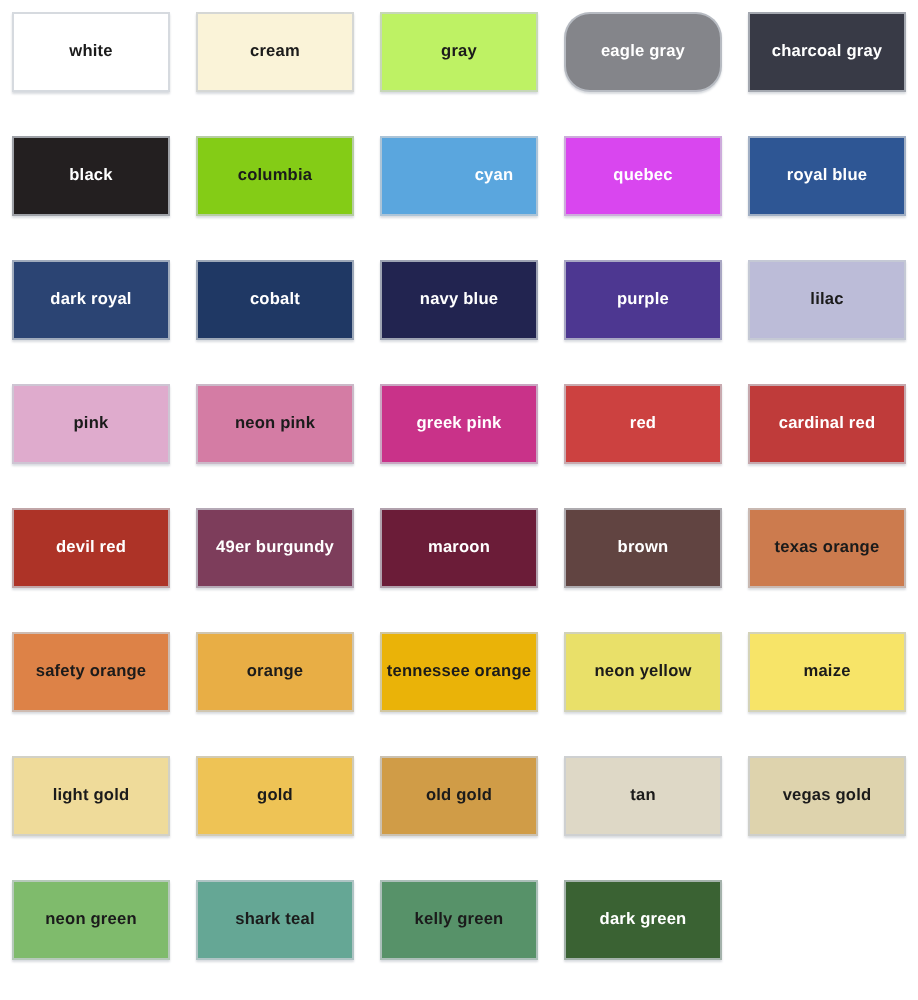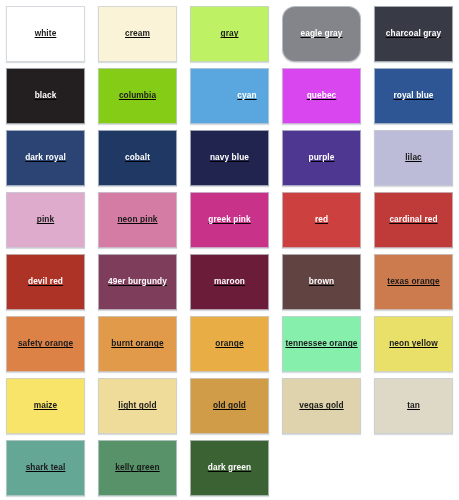--- a/index.html
+++ b/index.html
@@ -23,29 +23,28 @@
     display: grid;
     grid-template-columns: repeat(5, 79px);
     grid-auto-rows: 56px;
     column-gap: 13px;
     row-gap: 6px;
     background: #ffffff;
   }
   .swatch {
     position: relative;
     width: 79px;
-    height: 56px;
+    height: 40px;
     box-sizing: border-box;
     display: flex;
     align-items: center;
     justify-content: center;
     border: 1px solid rgba(200, 205, 212, 0.75);
     box-shadow: 0 1px 1px rgba(120, 130, 145, 0.28);
     overflow: hidden;
-    text-decoration: underline;
   }
   .swatch-label {
     font-size: 8.3px;
     font-weight: bold;
     letter-spacing: 0.1px;
     line-height: 1.1;
     text-align: center;
     padding: 0 3px;
     white-space: nowrap;
     user-select: none;
@@ -128,46 +127,49 @@
     </div>
     <div class="swatch" style="background: rgb(97, 68, 65);">
       <span class="swatch-label label-light">brown</span>
     </div>
     <div class="swatch" style="background: rgb(204, 123, 78);">
       <span class="swatch-label label-dark">texas orange</span>
     </div>
     <div class="swatch" style="background: rgb(221, 130, 71);">
       <span class="swatch-label label-dark">safety orange</span>
     </div>
-    <div class="swatch" style="background: rgb(224, 154, 74);">
-      <span class="swatch-label label-dark">burnt orange</span>
-    </div>
     <div class="swatch" style="background: rgb(232, 174, 69);">
       <span class="swatch-label label-dark">orange</span>
     </div>
-    <div class="swatch" style="background: #86efac;">
+    <div class="swatch" style="background: #eab308;">
       <span class="swatch-label label-dark">tennessee orange</span>
     </div>
     <div class="swatch" style="background: rgb(233, 224, 105);">
       <span class="swatch-label label-dark">neon yellow</span>
     </div>
     <div class="swatch" style="background: rgb(247, 228, 104);">
       <span class="swatch-label label-dark">maize</span>
     </div>
     <div class="swatch" style="background: rgb(239, 219, 154);">
       <span class="swatch-label label-dark">light gold</span>
     </div>
+    <div class="swatch" style="background: rgb(238, 195, 85);">
+      <span class="swatch-label label-dark">gold</span>
+    </div>
     <div class="swatch" style="background: rgb(208, 156, 71);">
       <span class="swatch-label label-dark">old gold</span>
+    </div>
+    <div class="swatch" style="background: rgb(222, 216, 198);">
+      <span class="swatch-label label-dark">tan</span>
     </div>
     <div class="swatch" style="background: rgb(222, 211, 173);">
       <span class="swatch-label label-dark">vegas gold</span>
     </div>
-    <div class="swatch" style="background: rgb(222, 216, 198);">
-      <span class="swatch-label label-dark">tan</span>
+    <div class="swatch" style="background: rgb(127, 187, 108);">
+      <span class="swatch-label label-dark">neon green</span>
     </div>
     <div class="swatch" style="background: rgb(101, 167, 149);">
       <span class="swatch-label label-dark">shark teal</span>
     </div>
     <div class="swatch" style="background: rgb(87, 146, 105);">
       <span class="swatch-label label-dark">kelly green</span>
     </div>
     <div class="swatch" style="background: rgb(58, 98, 51);">
       <span class="swatch-label label-light">dark green</span>
     </div>

